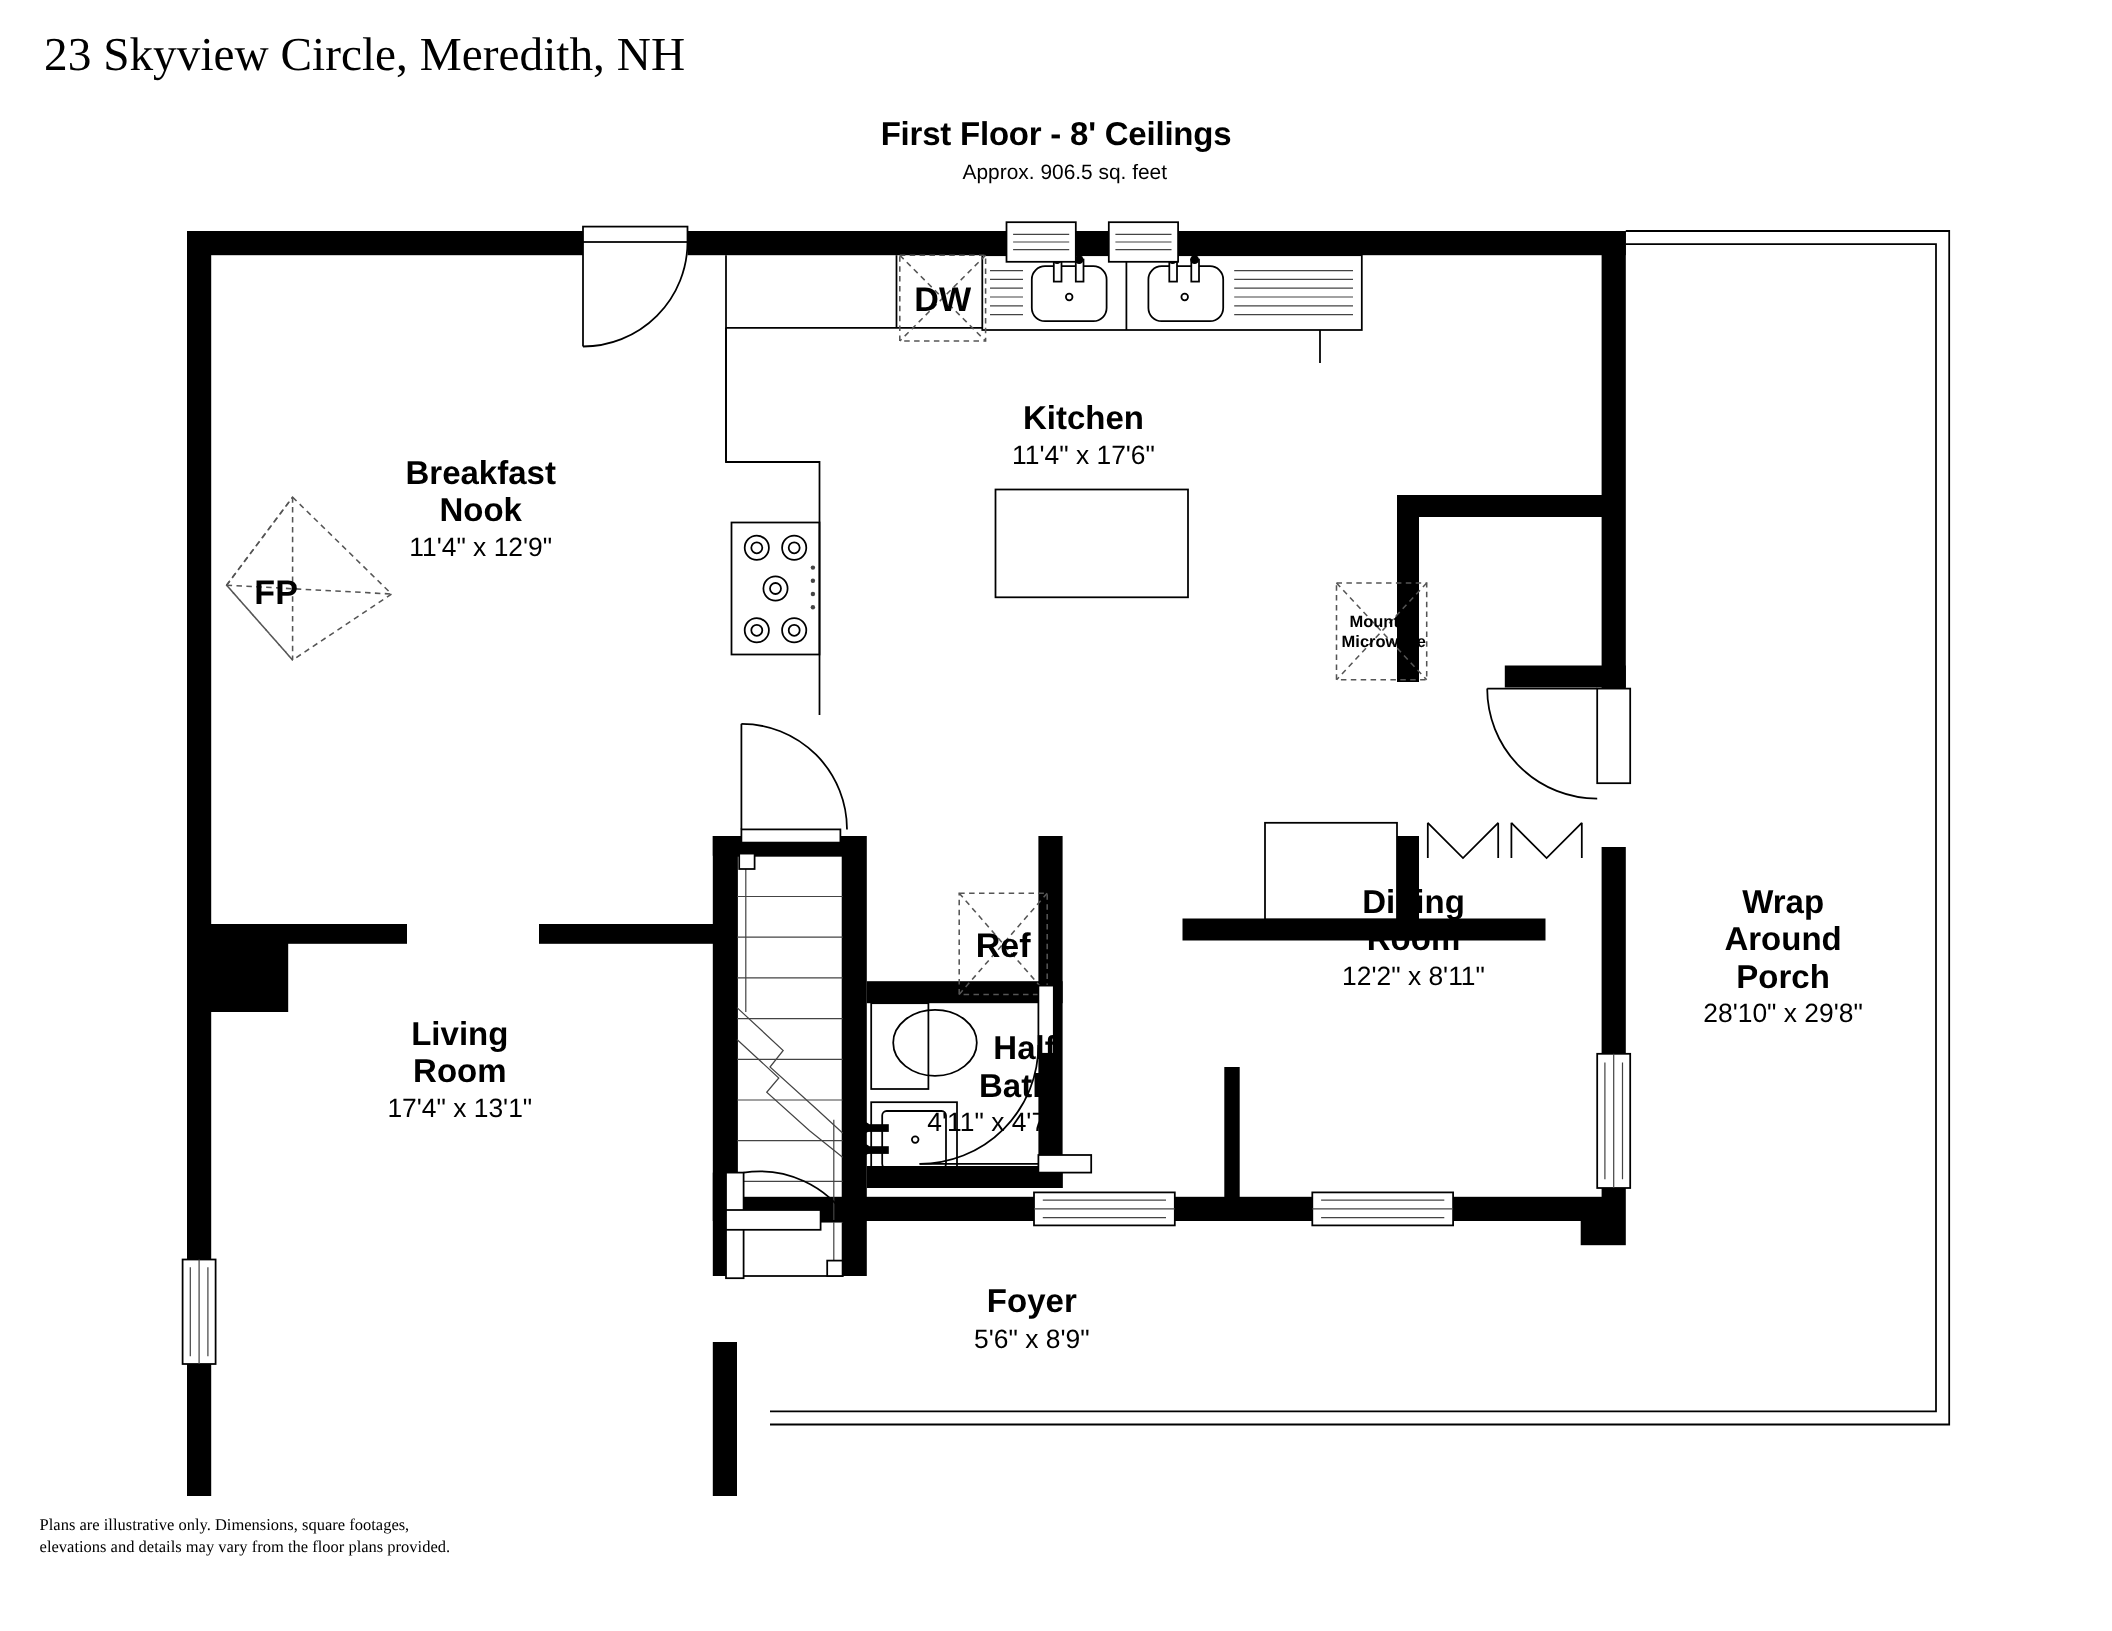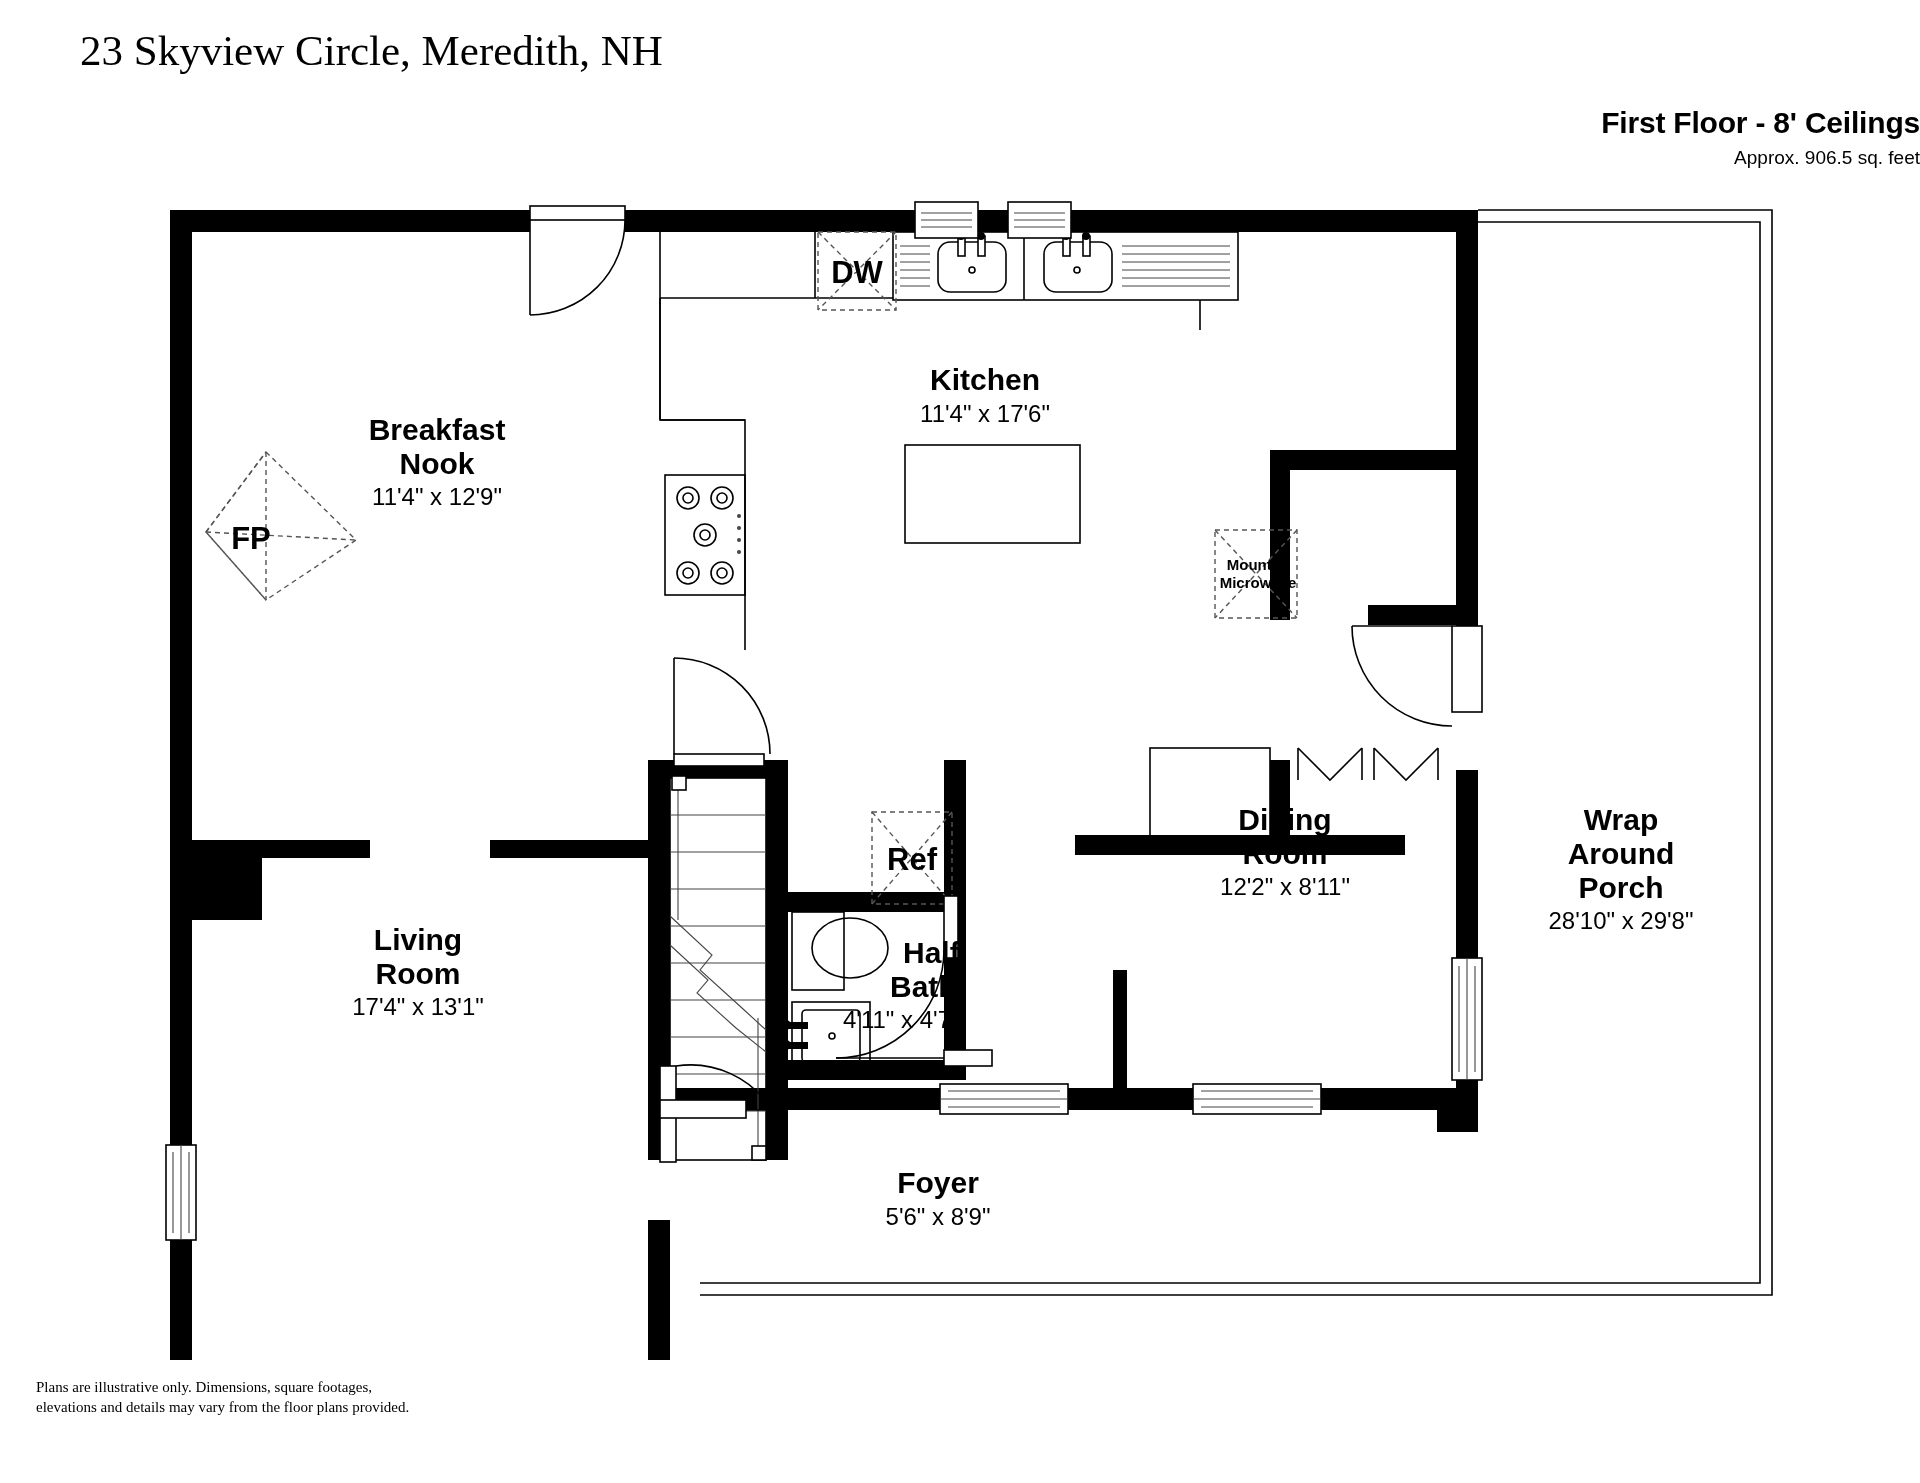--- a/index.html
+++ b/index.html
@@ -17,28 +17,27 @@
   #page-title {
     position: absolute;
     left: 40px;
     top: 26px;
     font-family: "Liberation Serif", serif;
     font-size: 43px;
     font-weight: 400;
     color: #000;
     letter-spacing: 0px;
     white-space: nowrap;
-    margin-left: 40px;
   }
   #floor-heading {
     position: absolute;
     left: 0;
     top: 106px;
     width: 1920px;
-    text-align: right;
+    text-align: center;
     pointer-events: none;
   }
   #floor-heading .fh-main {
     font-family: "Liberation Sans", sans-serif;
     font-size: 30px;
     font-weight: bold;
     color: #000;
     display: block;
     letter-spacing: -0.2px;
   }

